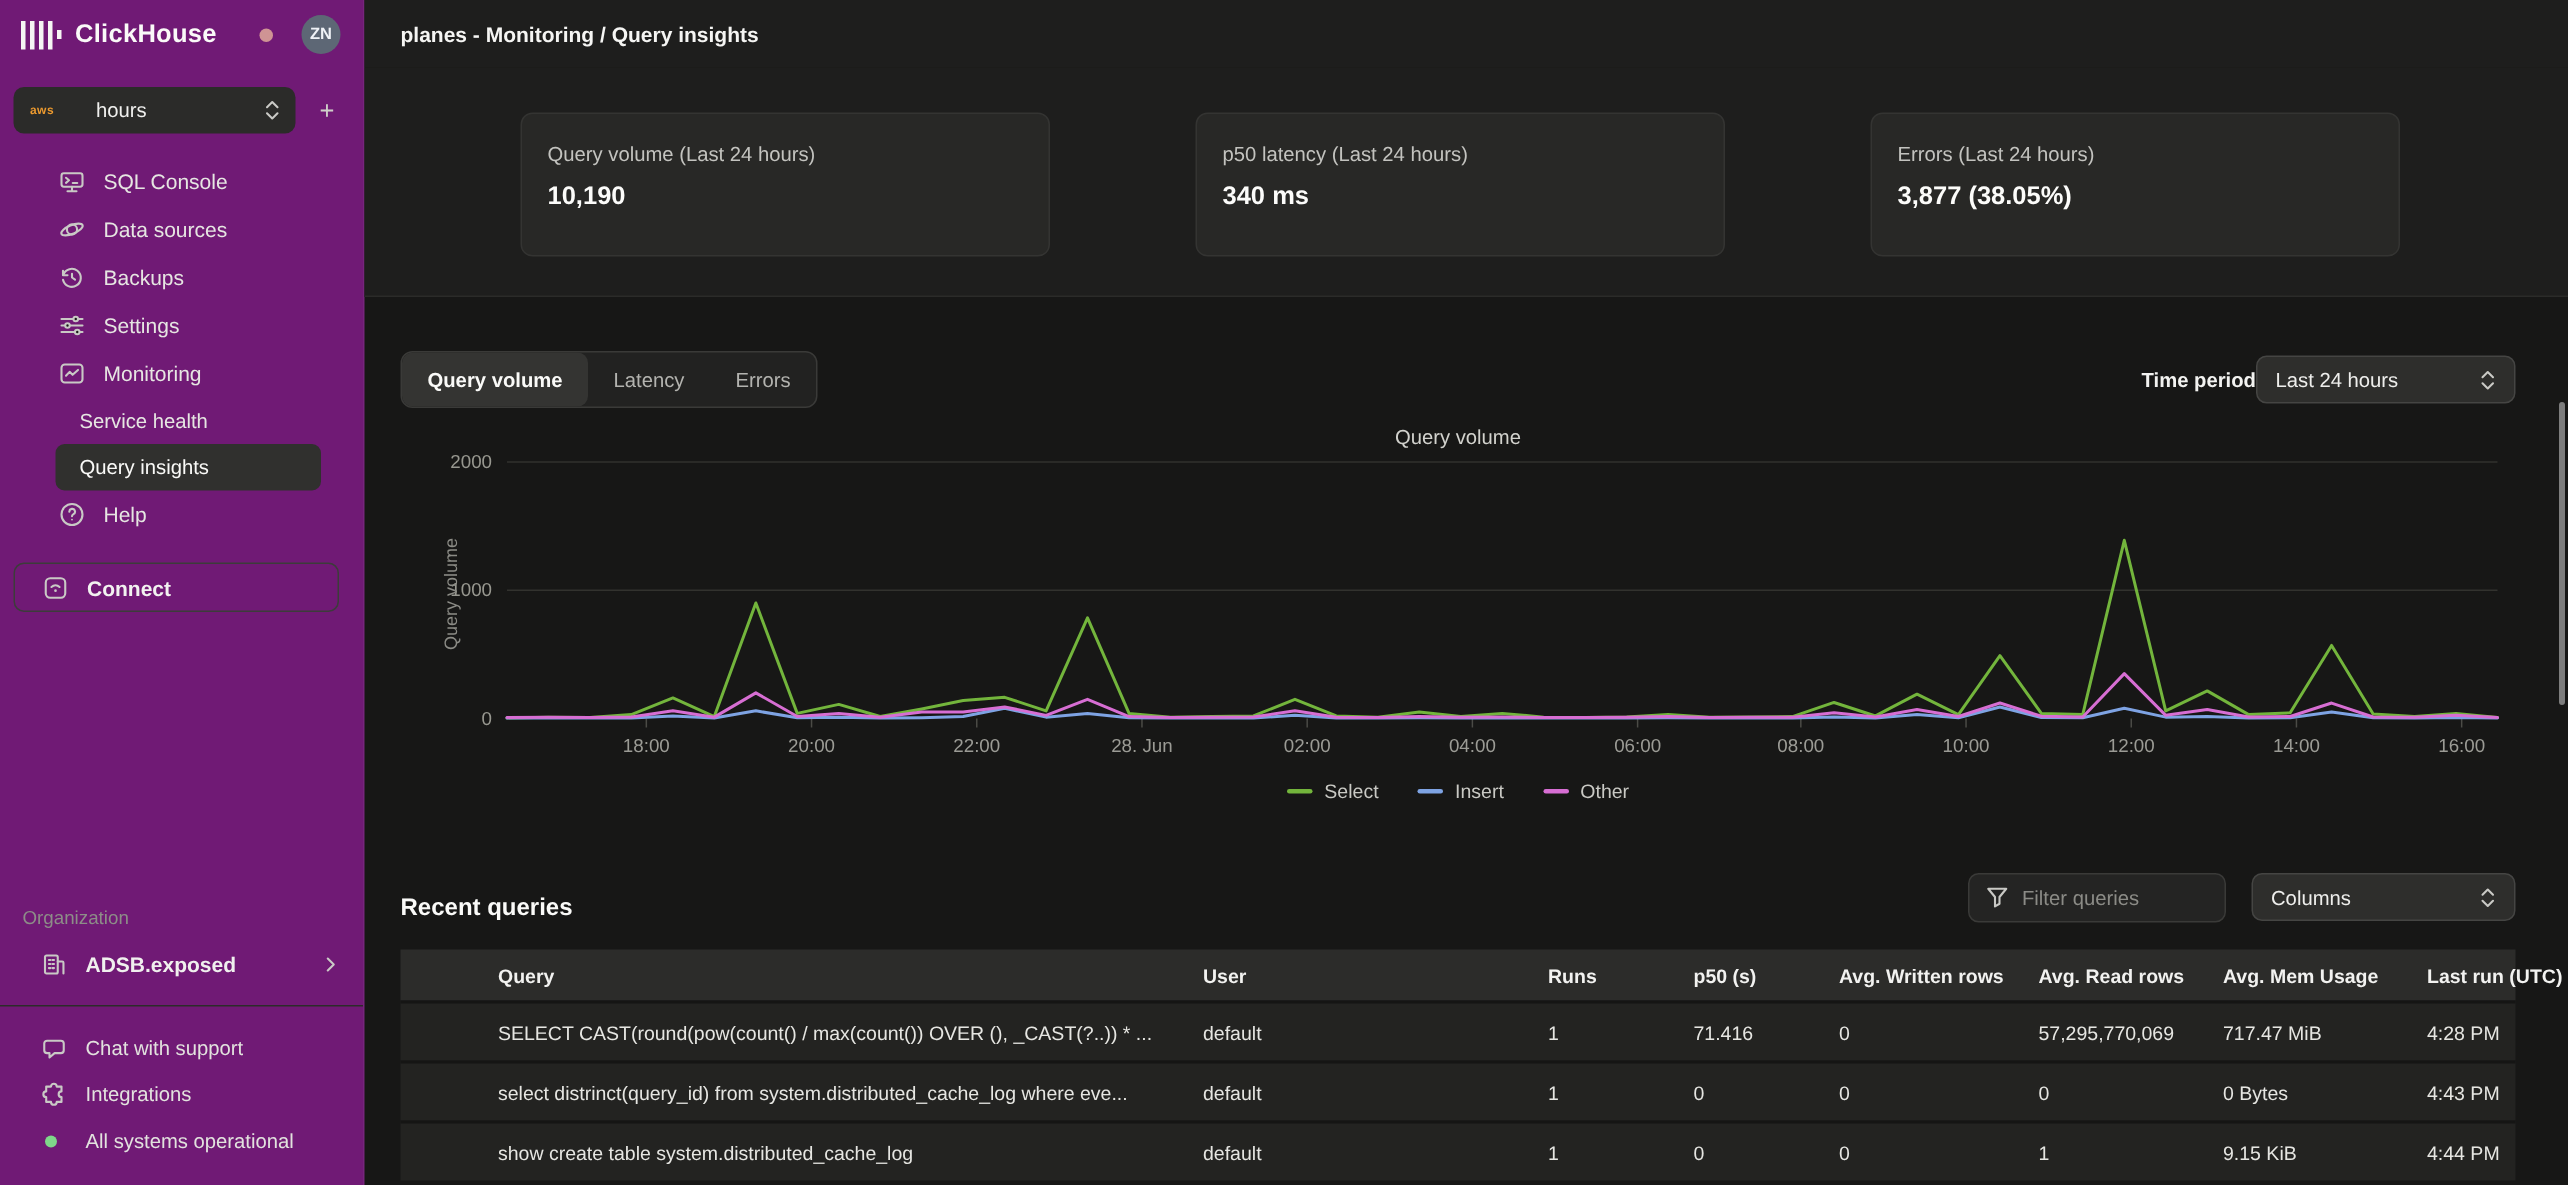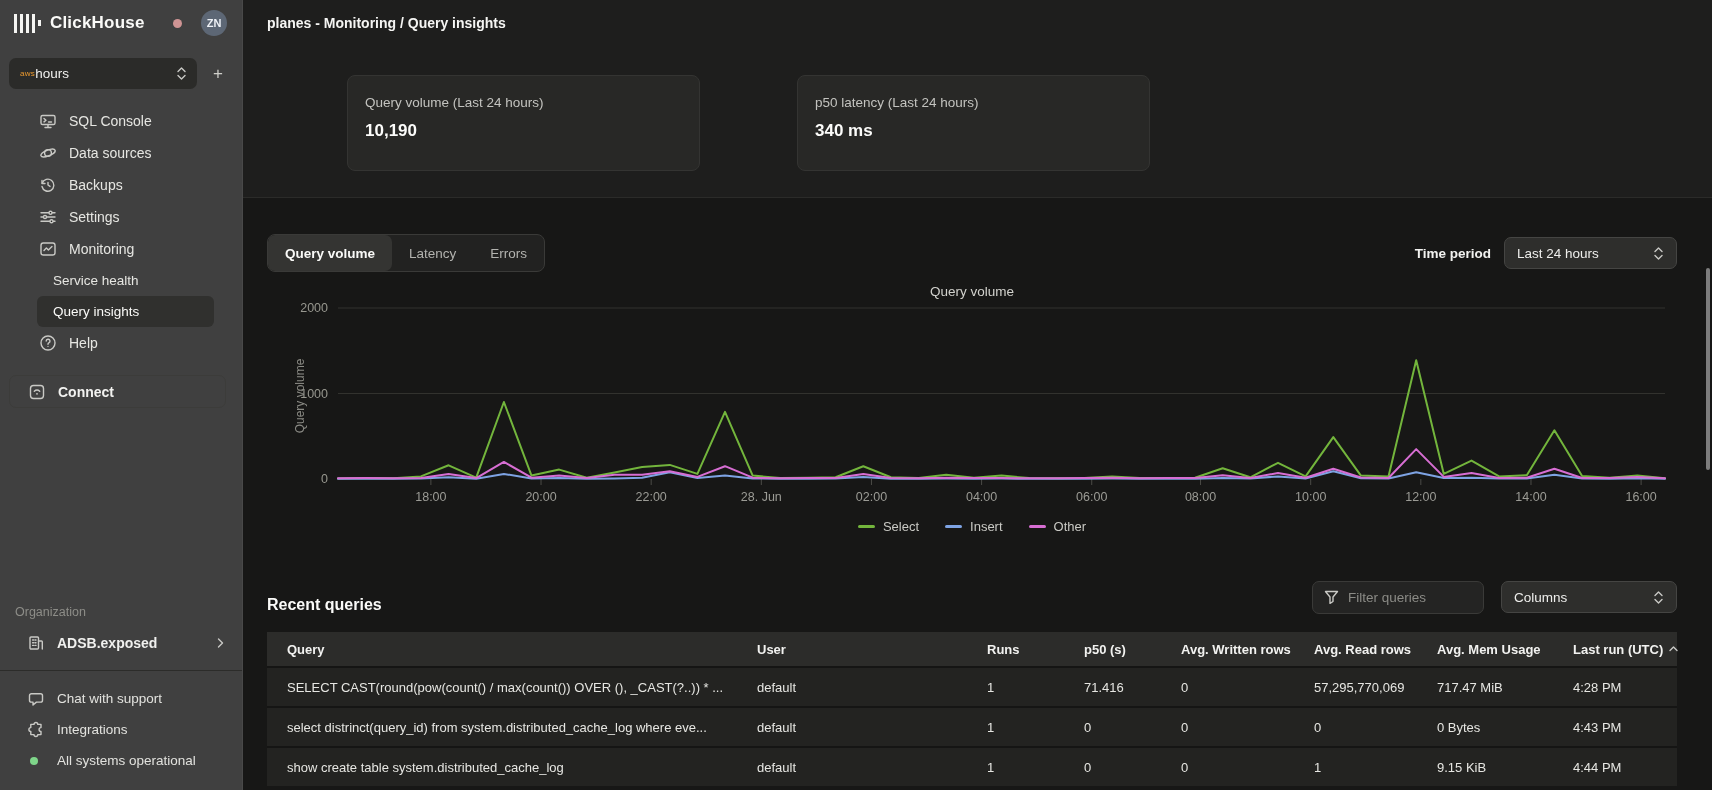--- a/index.html
+++ b/index.html
@@ -4,34 +4,34 @@
 <style>
   * { margin:0; padding:0; box-sizing:border-box; }
   html,body { width:1712px; height:790px; overflow:hidden; }
   body {
     font-family:"Liberation Sans","DejaVu Sans",sans-serif;
     background:#171716; color:#ececea; display:flex; position:relative;
   }
   svg.icon { display:block; stroke:#c9c9c5; fill:none; stroke-width:1.4; stroke-linecap:round; stroke-linejoin:round; }
 
   
-  .sidebar { width:243px; flex-shrink:0; background:#404040; border-right:1px solid rgba(255,255,255,.05);
+  .sidebar { width:243px; flex-shrink:0; background:#701a75; border-right:1px solid rgba(255,255,255,.05);
              display:flex; flex-direction:column; }
   .sb-head { height:46px; display:flex; align-items:center; padding:0 15px 0 14px; }
   .logo-bars { display:flex; align-items:center; gap:2.5px; height:19px; margin-right:9px; }
   .logo-bars i { display:block; width:3.4px; height:19px; background:#f5f5f3; }
   .logo-bars i.short { height:6px; }
   .brand-name { font-size:17px; font-weight:700; color:#fafaf8; letter-spacing:.2px; }
   .status-dot { width:9px; height:9px; border-radius:50%; margin-left:auto; margin-right:19px; }
   .avatar { width:26px; height:26px; border-radius:50%; background:#5d6775; color:#eef1f6;
             font-size:11px; font-weight:700; display:flex; align-items:center; justify-content:center; }
   .service-row { display:flex; align-items:center; gap:12px; padding:12px 15px 4px 9px; }
   .service-pill { flex:1; height:31px; background:#2b2b29; border-radius:7px; display:flex; align-items:center;
                   padding:0 10px 0 11px; cursor:pointer; }
-  .aws-badge { font-size:8px; font-weight:400; color:#ec9a2f; margin-right:0; letter-spacing:.3px;text-align:right; }
+  .aws-badge { font-size:8px; font-weight:700; color:#ec9a2f; margin-right:28px; letter-spacing:.3px;text-align:right; }
   .service-name { font-size:13.5px; color:#f0f0ee; }
   .updown { margin-left:auto; }
   .plus-btn { font-size:17px; color:#cfcfca; width:18px; text-align:center; cursor:pointer; }
   nav { padding:12px 12px 0; }
   .nav-item { height:32px; display:flex; align-items:center; gap:12px; padding-left:27px;
               font-size:14px; color:#e6e6e2; cursor:pointer; }
   .nav-sub { height:31px; display:flex; align-items:center; font-size:13.5px; color:#e6e6e2;
              margin:0 16px 0 25px; padding-left:16px; border-radius:6px; cursor:pointer; }
   .nav-sub.active { background:#30302e; color:#fafaf8; }
   .connect-btn { margin:16px 16px 0 9px; height:33px; border:1px solid #3c3c3a; border-radius:7px;
@@ -56,21 +56,21 @@
   .stat-card { width:353px; height:96px; background:#282826; border:1px solid #343432; border-radius:8px;
                padding:19px 17px; }
   .stat-label { font-size:13.5px; color:#c3c3bf; }
   .stat-value { font-size:17px; font-weight:700; color:#fcfcfa; margin-top:11px; }
 
   .content { flex:1; padding:36px 35px 0 24px; position:relative; }
   .controls-row { display:flex; align-items:center; justify-content:space-between; }
   .tabs { display:flex; background:#222221; border:1px solid #3a3a38; border-radius:8px; overflow:hidden; }
   .tab { height:36px; display:flex; align-items:center; padding:0 17px; font-size:13.5px; color:#b3b3af; cursor:pointer; }
   .tab.active { background:#343432; color:#fafaf8; font-weight:600; border-radius:7px; }
-  .time-period { display:flex; align-items:center; gap:13px; }
+  .time-period { display:flex; align-items:center; }
   .tp-label { font-size:13.5px; font-weight:700; color:#f2f2f0; }
   .select-like { height:32px; background:#2e2e2c; border:1px solid #454543; border-radius:7px;
                  display:flex; align-items:center; padding:0 12px; font-size:13.5px; color:#eeeeec; cursor:pointer; }
   .tp-select { width:173px; }
 
   .chart-title { text-align:center; font-size:13.5px; color:#d2d2cd; margin-top:12px; }
   .chart-area { position:relative; margin-top:2px; }
   .ylabel { position:absolute; left:-4px; top:88px; transform:rotate(-90deg); transform-origin:center;
             font-size:12px; color:#8b8b85; white-space:nowrap; }
   .legend { display:flex; justify-content:center; gap:26px; margin-top:2px; }
@@ -82,21 +82,21 @@
   .recent-actions { display:flex; align-items:center; gap:17px; }
   .filter-wrap { position:relative; }
   .filter-wrap input { width:172px; height:33px; background:#242423; border:1px solid #3a3a38; border-radius:7px;
                        color:#e8e8e4; font-size:13.5px; padding:0 10px 0 35px; outline:none;
                        font-family:"Liberation Sans","DejaVu Sans",sans-serif; }
   .filter-wrap input::placeholder { color:#8b8b86; }
   .filter-wrap .f-icon { position:absolute; left:12px; top:8px; }
   .cols-select { width:176px; justify-content:space-between; background:#2e2e2c; }
 
   .table { margin-top:18px; font-size:13px; }
-  .tgrid { display:grid; grid-template-columns:470px 230px 97px 97px 133px 123px 136px auto; align-items:center; }
+  .tgrid { display:grid; grid-template-columns:470px 230px 97px 97px 133px 123px 136px auto; align-items:center;padding-left:45px; }
   .thead { background:#2c2c2a; height:34px; font-weight:700; color:#f2f2f0; }
   .thead > div { padding-left:20px; white-space:nowrap; display:flex; align-items:center; gap:6px; }
   .trow { background:#232321; height:40px; border-top:2px solid #151514; color:#e6e6e2; cursor:pointer; }
   .trow > div { padding-left:20px; white-space:nowrap; overflow:hidden; text-overflow:ellipsis; }
   .scrollbar-thumb { position:absolute; right:2px; top:268px; width:4px; height:202px;
                      background:#8f8f8f; border-radius:2px; opacity:.85; }
 </style>
 </head>
 <body>
 
@@ -230,20 +230,24 @@
   </header>
 
   <section class="stats-band">
     <div class="stat-card">
       <div class="stat-label">Query volume (Last 24 hours)</div>
       <div class="stat-value">10,190</div>
     </div>
     <div class="stat-card">
       <div class="stat-label">p50 latency (Last 24 hours)</div>
       <div class="stat-value">340 ms</div>
+    </div>
+    <div class="stat-card">
+      <div class="stat-label">Errors (Last 24 hours)</div>
+      <div class="stat-value">3,877 (38.05%)</div>
     </div>
   </section>
 
   <section class="content">
     <div class="controls-row">
       <div class="tabs">
         <div class="tab active">Query volume</div>
         <div class="tab">Latency</div>
         <div class="tab">Errors</div>
       </div>

